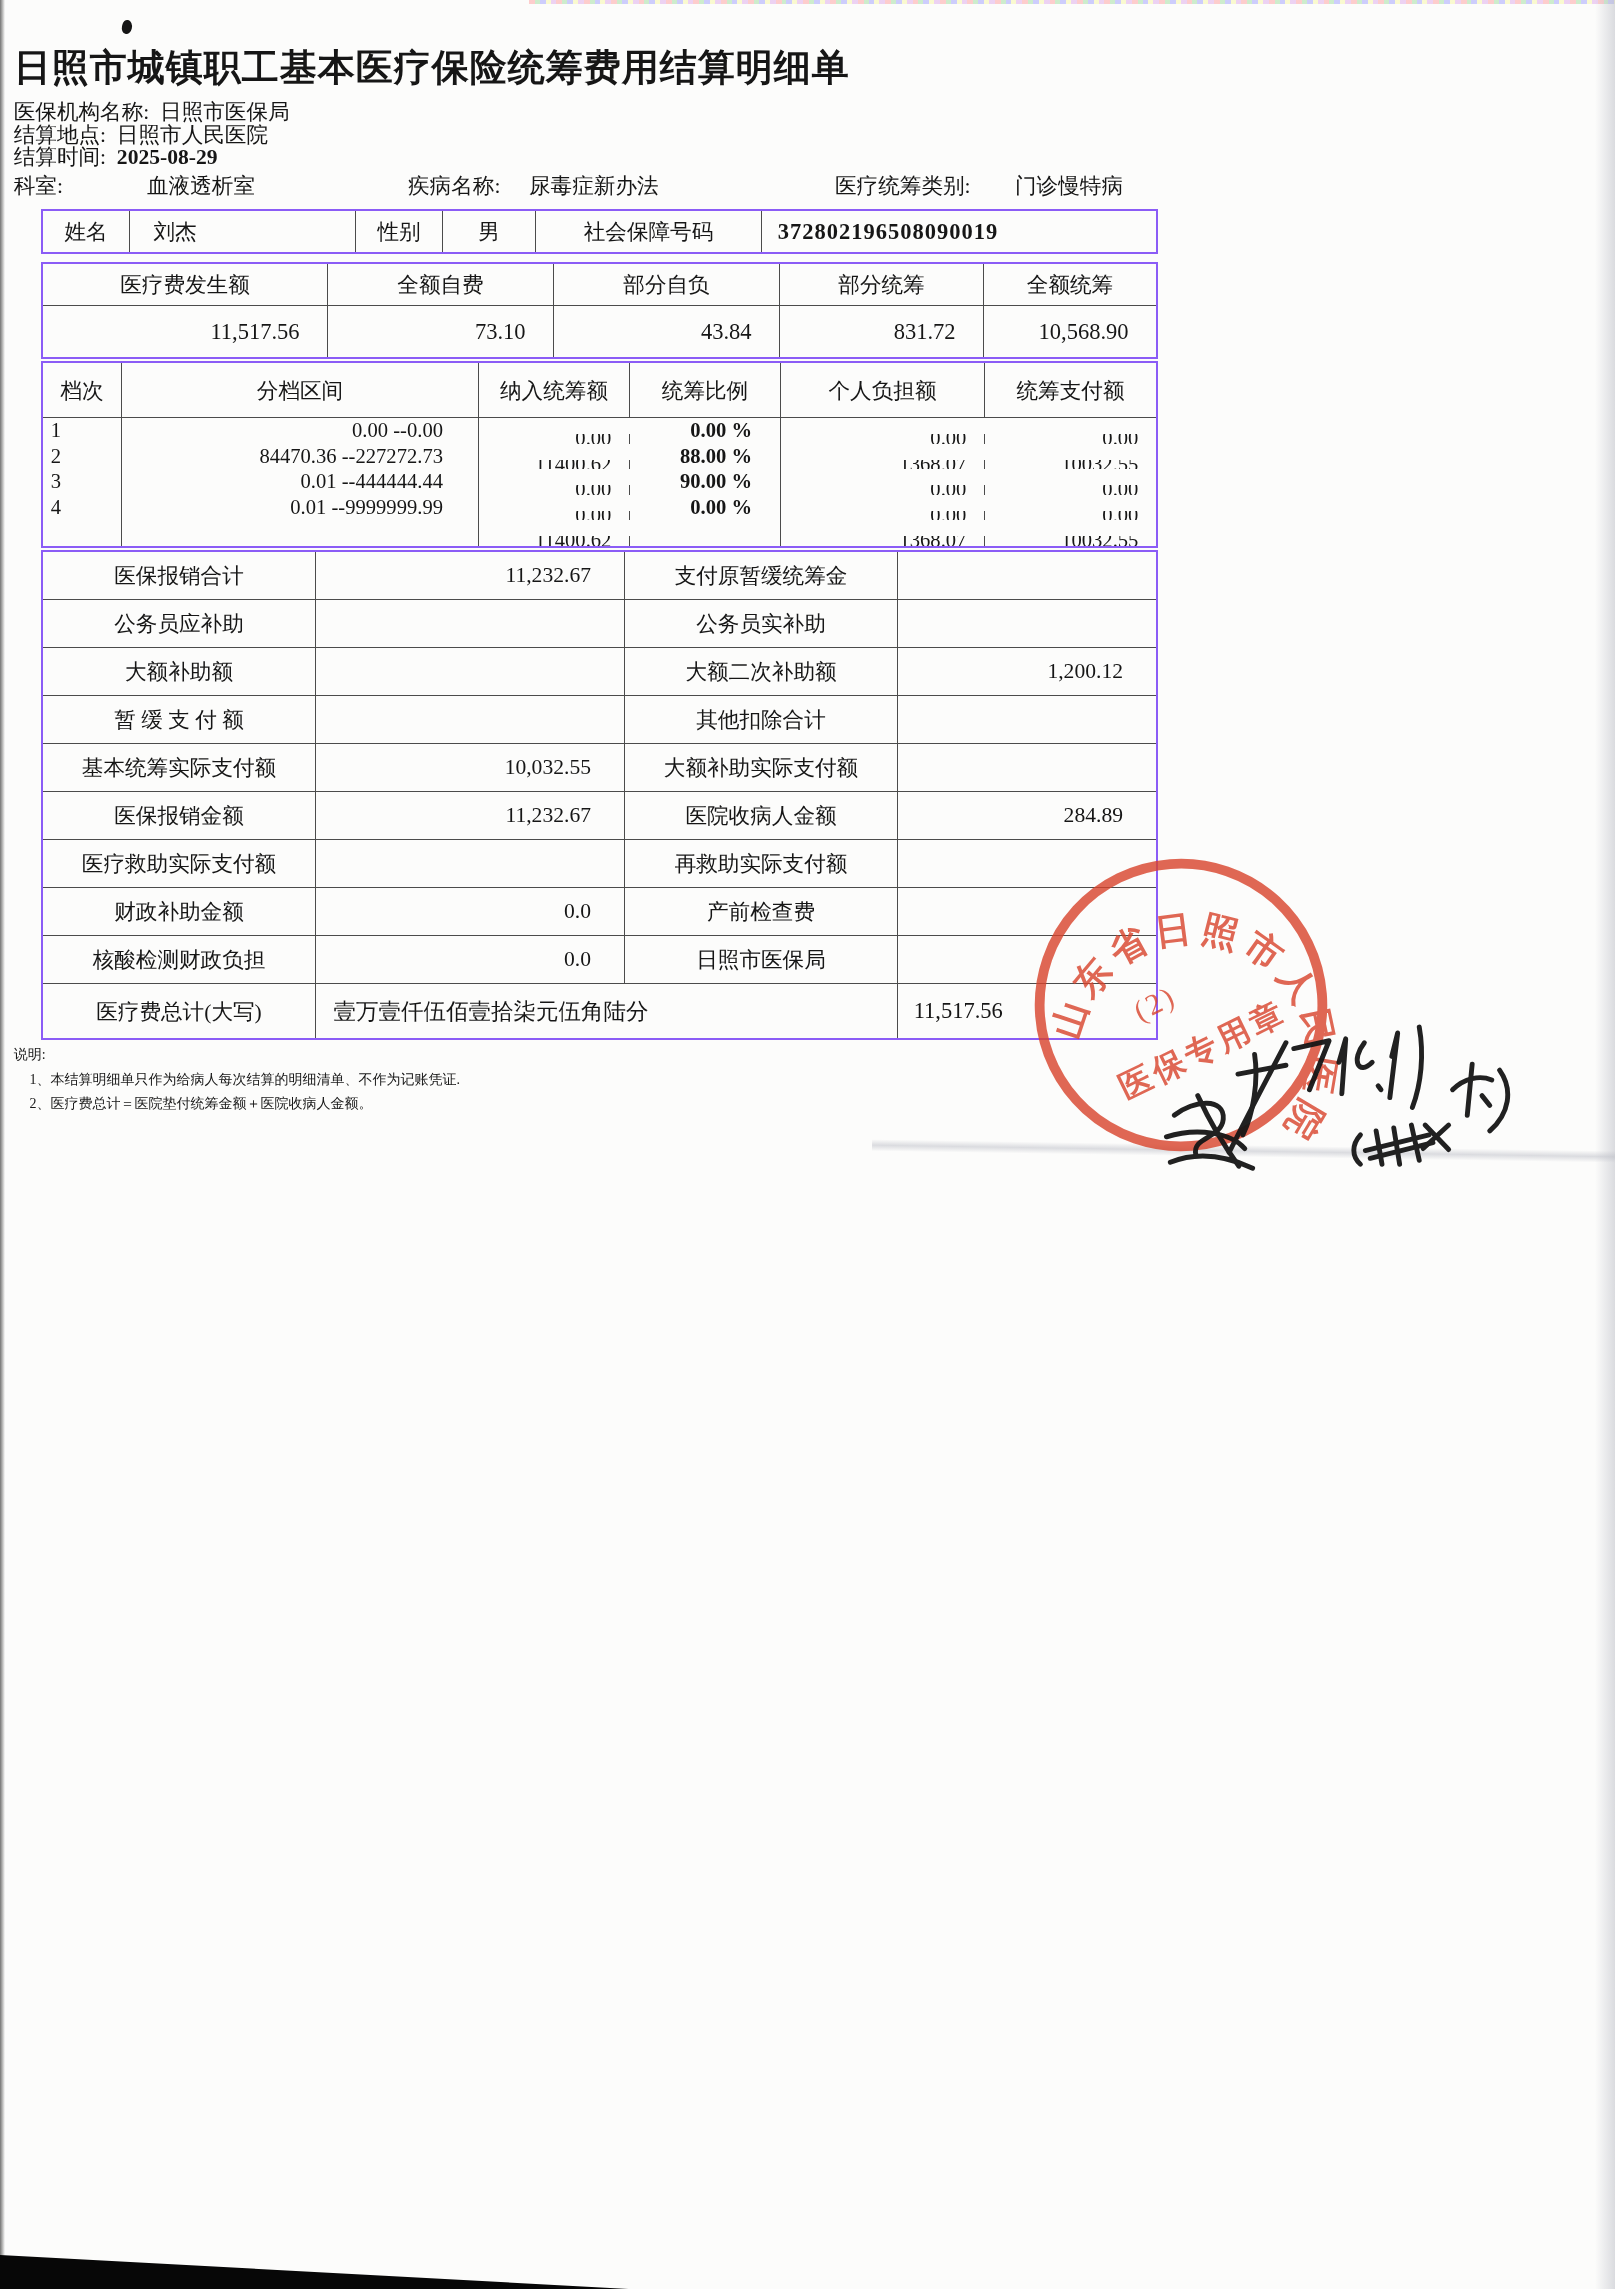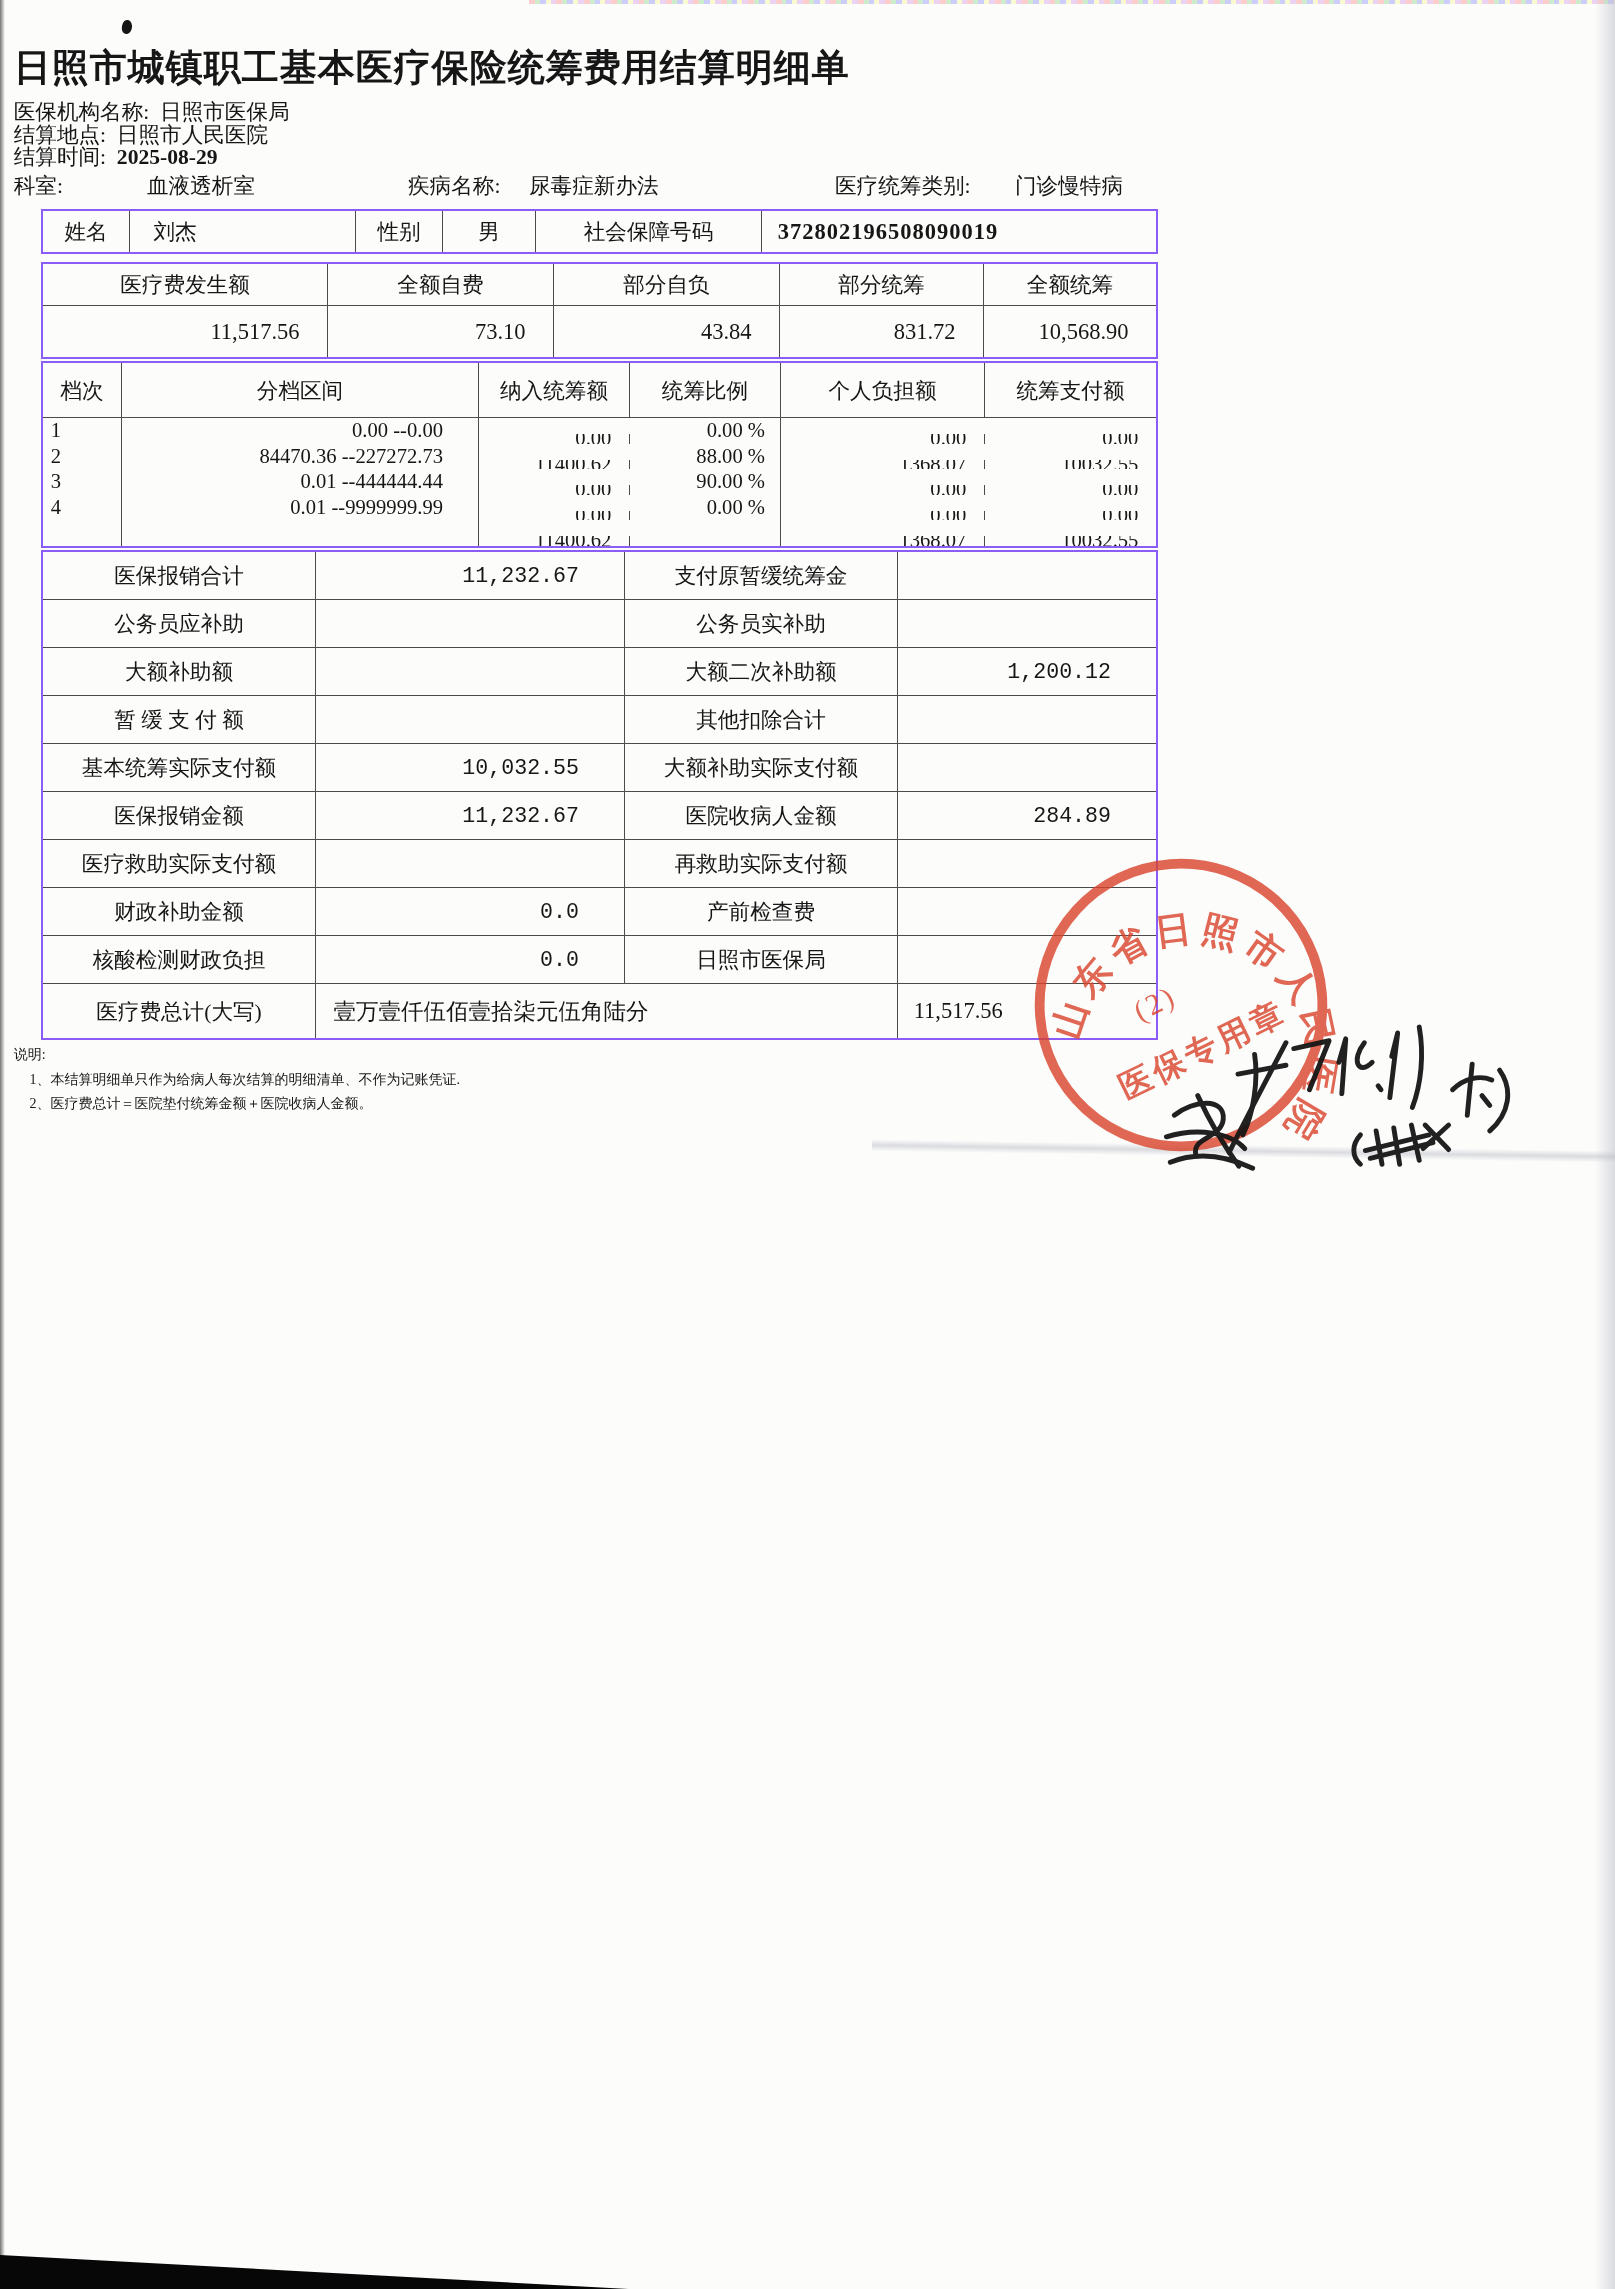--- a/index.html
+++ b/index.html
@@ -39,25 +39,25 @@
   .fee{top:262px;display:grid;grid-template-columns:285px 226px 226px 204px 1fr;font-size:21.6px;}
   .fee .hd{height:42px;}
   .fee .vl{height:51px;font-size:22.5px;padding-right:27.4px;}
 
   .tier{top:361px;font-size:20.6px;}
   .tier-hd{display:grid;grid-template-columns:79px 357px 151px 151px 204px 1fr;height:55px;font-size:21.6px;}
   .tier-row{display:grid;grid-template-columns:79px 357px 151px 151px 204px 1fr;height:25.5px;}
   .tier .no{padding-left:7.8px;}
   .tier .range{padding-right:35px;}
   .tier .num{padding-right:17.6px;margin-top:16px;}
-  .tier .ratio{padding-right:15px;}
+  .tier .ratio{padding-right:28px;font-weight:bold;}
 
   .summary{top:550px;font-size:21.6px;}
   .sum-row{display:grid;grid-template-columns:273px 309px 273px 1fr;height:48px;border-radius:18px;}
-  .sum-row .val{padding-right:45px;font-family:Liberation Mono, monospace;}
+  .sum-row .val{padding-right:33px;}
   .total-row{display:grid;grid-template-columns:273px 582px 1fr;height:54px;}
   .total-row .cn{padding-left:17.6px;font-size:22.5px;}
   .total-row .amt{padding-left:15.7px;font-size:22.5px;}
 
   .notes{position:absolute;left:13.7px;top:1043px;font-size:14px;line-height:24.5px;}
   .notes .items{margin-left:15.7px;}
 
   .stamp{position:absolute;left:1021px;top:845px;width:320px;height:320px;}
   .handwriting{position:absolute;left:1137px;top:1019px;width:392px;height:167px;}
 </style>

